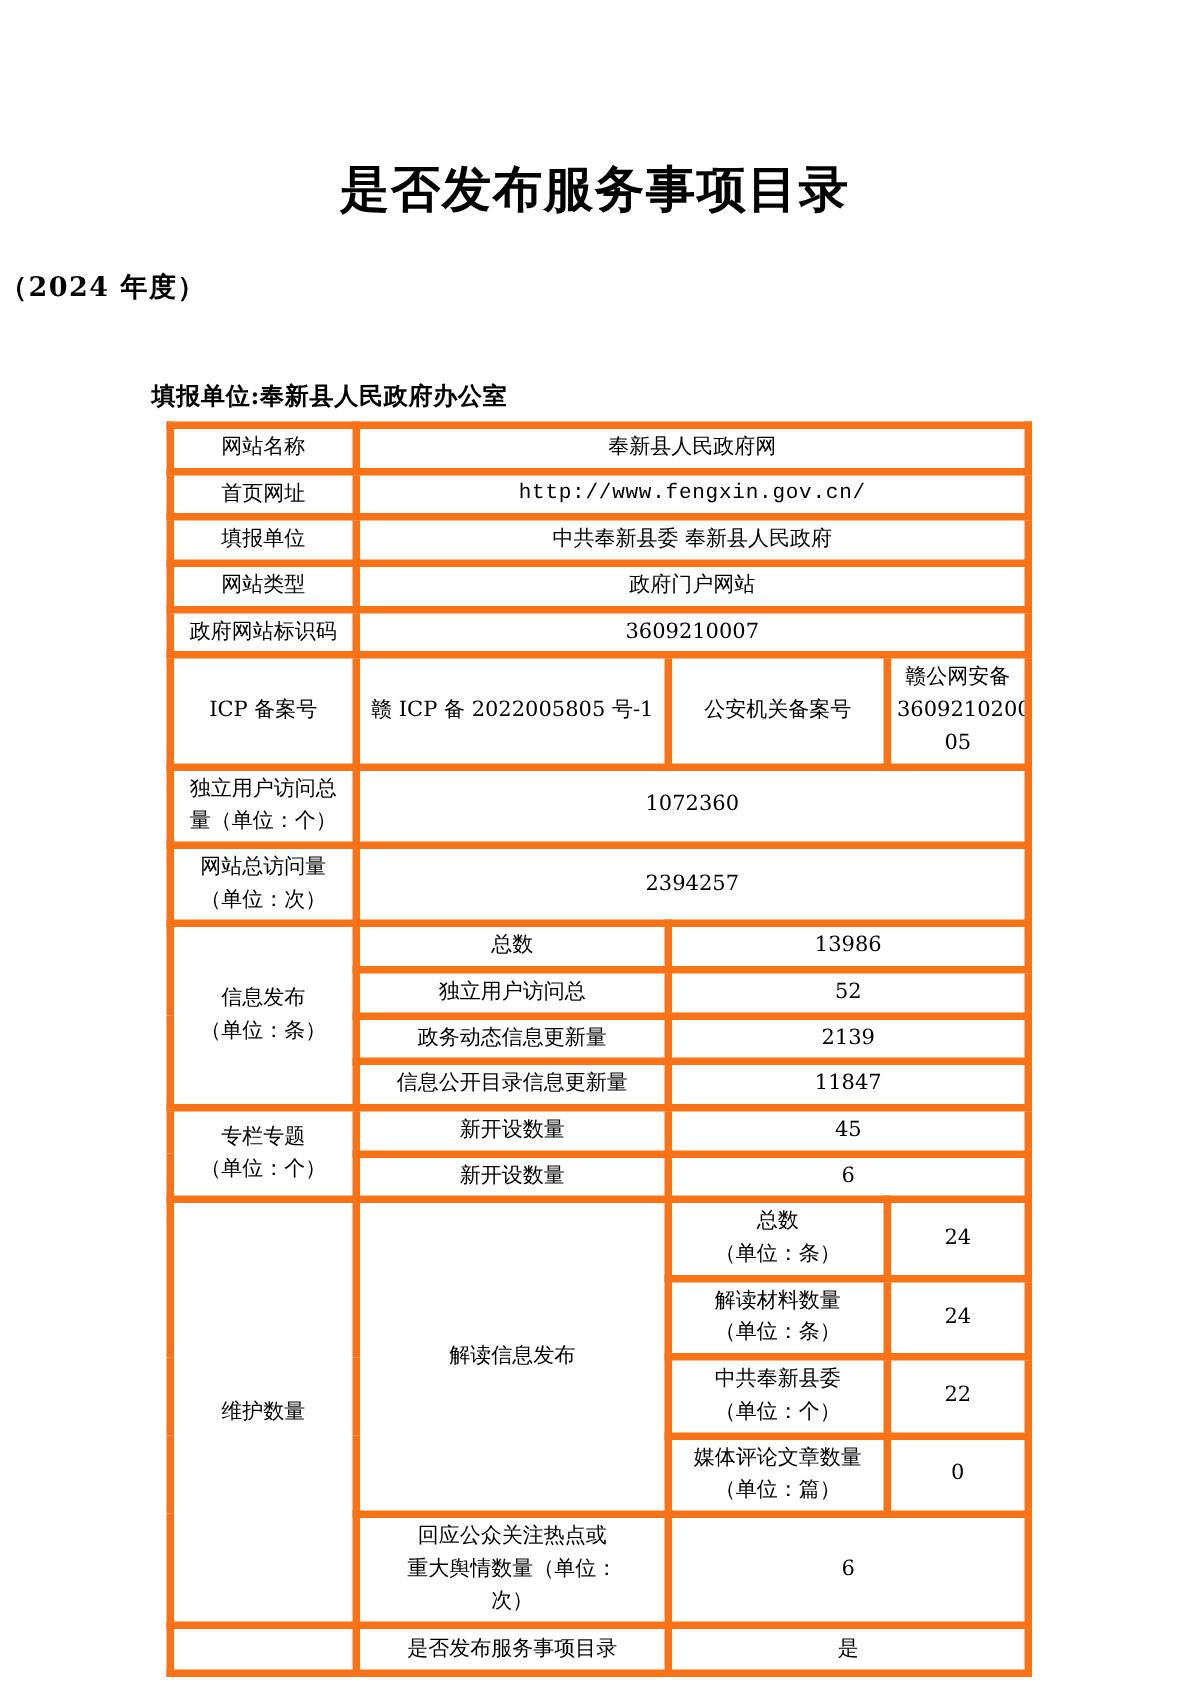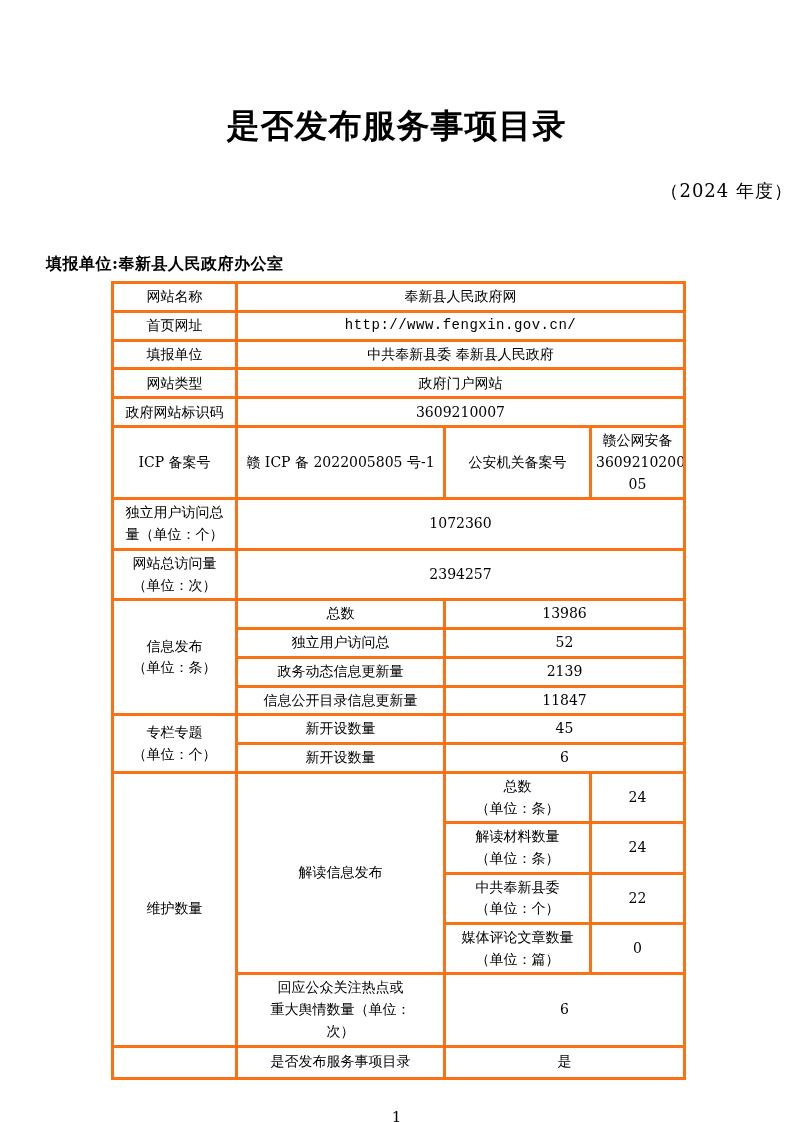--- a/index.html
+++ b/index.html
@@ -13,38 +13,39 @@
     margin-top: 104px;
     text-align: center;
     font-family: "DejaVu Sans", "Liberation Sans", sans-serif;
     font-weight: 700;
     font-size: 33px;
     letter-spacing: 1px;
     color: #000;
   }
   .subtitle {
     margin-top: 30px;
-    text-align: right;
+    text-align: left;
     font-size: 18px;
     letter-spacing: 1px;
+    font-weight: bold;
   }
   .unit-line {
-    margin: 51px 0 6px 46px;
+    margin: 51px 0 6px 101px;
     font-size: 16px;
     font-weight: 700;
     letter-spacing: 0.5px;
   }
   table.report {
     margin-left: 111px;
     width: 572px;
     border-collapse: collapse;
     table-layout: fixed;
   }
   table.report td {
-    border: 3px solid #f97316;
+    border: 5px solid #f97316;
     text-align: center;
     vertical-align: middle;
     font-size: 14px;
     line-height: 1.55;
     padding: 2px 4px;
     white-space: pre-line;
     overflow: hidden;
   }
   td.mono { font-family: "Liberation Mono", "DejaVu Sans Mono", monospace; font-size: 15px; letter-spacing: 0.5px; }
   td.num { font-size: 15px; }

